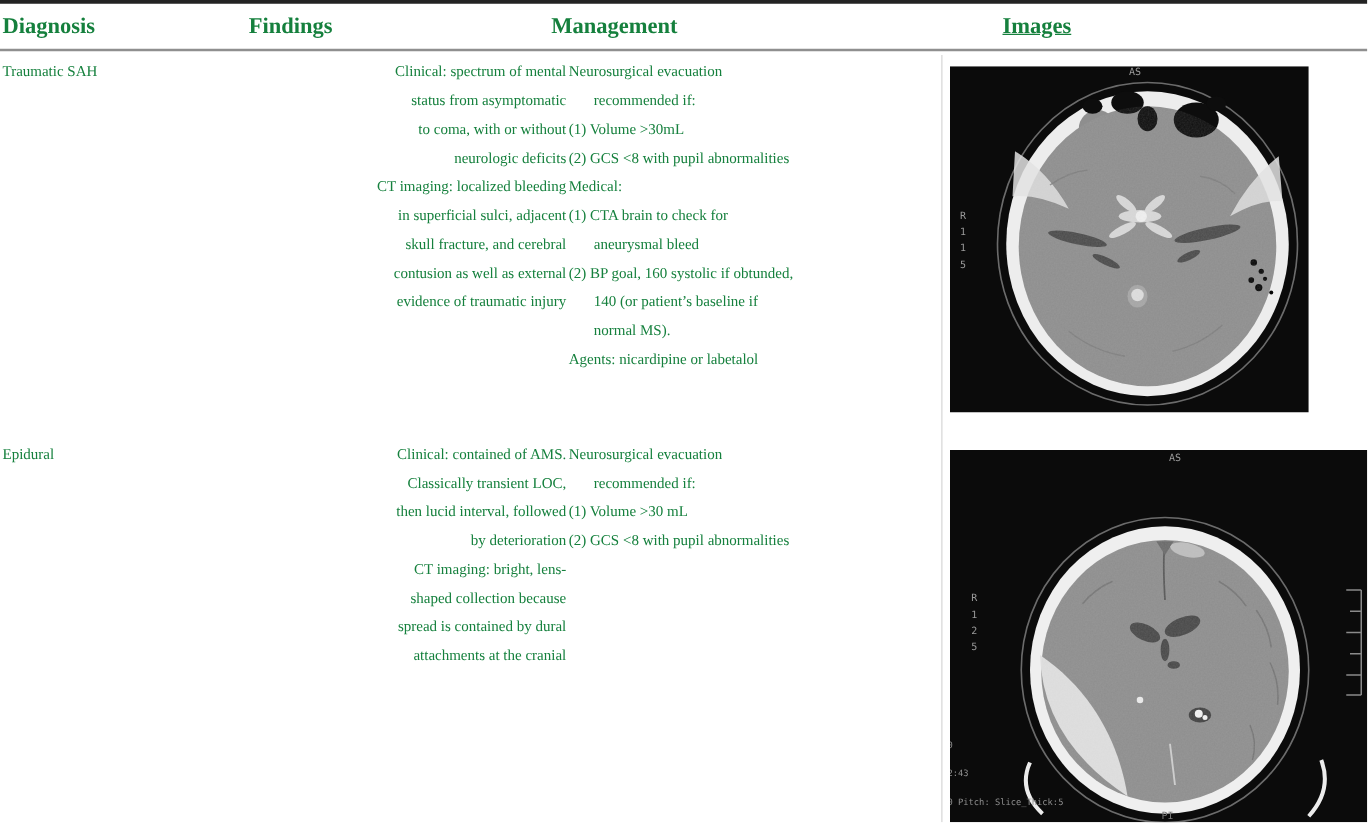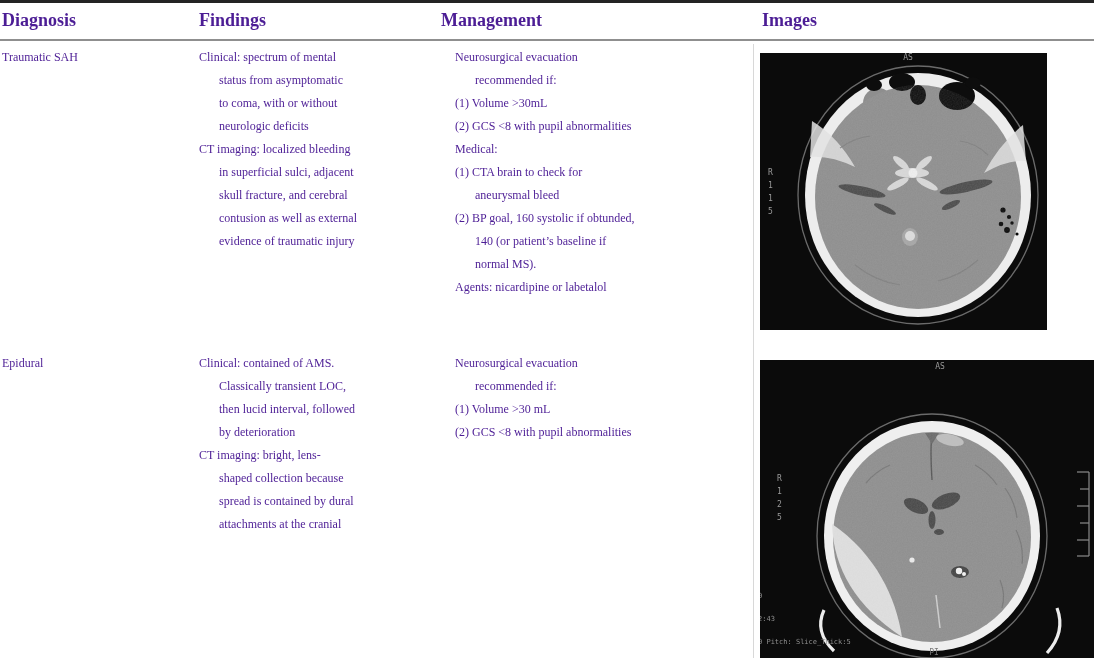--- a/index.html
+++ b/index.html
@@ -1,26 +1,26 @@
 <!DOCTYPE html>
 <html><head>
 <meta charset="utf-8">
 <style>
   html,body{margin:0;padding:0;background:#ffffff;}
   .page{position:relative;width:1094px;height:658px;background:#ffffff;overflow:hidden;
-        font-family:"Liberation Serif","DejaVu Serif",serif;color:#4c1d95;}
+        font-family:"Liberation Serif","DejaVu Serif",serif;color:#15803d;}
   .toprule{position:absolute;left:0;top:0;width:1094px;height:3px;background:#232323;}
   .headrule{position:absolute;left:0;top:39px;width:1094px;height:2px;background:#8f8f8f;}
   .colsep{position:absolute;left:753px;top:44px;width:1px;height:614px;background:#d8d8d8;}
   .hdr{position:absolute;top:10px;font-weight:bold;font-size:18px;white-space:nowrap;}
-  .hdr-diag{left:2px;} .hdr-find{left:199px;} .hdr-mgmt{left:441px;text-align:right;} .hdr-img{left:762px;}
+  .hdr-diag{left:2px;} .hdr-find{left:199px;} .hdr-mgmt{left:441px;text-align:right;} .hdr-img{left:802px;text-decoration:underline;}
   .row{position:absolute;left:0;width:1094px;}
   .cell{position:absolute;top:0;font-size:12px;line-height:23px;}
   .diag{left:2px;width:192px;}
-  .findings{left:199px;width:254px;}
+  .findings{left:199px;width:254px;text-align:right;}
   .mgmt{left:455px;width:300px;}
   .line{white-space:nowrap;}
   .cont{padding-left:20px;}
   .ct{position:absolute;display:block;}
   .ct1{left:760px;top:53px;width:287px;height:277px;}
   .ct2{left:760px;top:360px;width:334px;height:298px;}
   .ct-label{font-family:"DejaVu Sans Mono","Liberation Mono",monospace;font-size:8px;fill:#9b9b9b;}
   .ct-label-sm{font-family:"DejaVu Sans Mono","Liberation Mono",monospace;font-size:7px;fill:#8f8f8f;}
 </style>
 </head>

